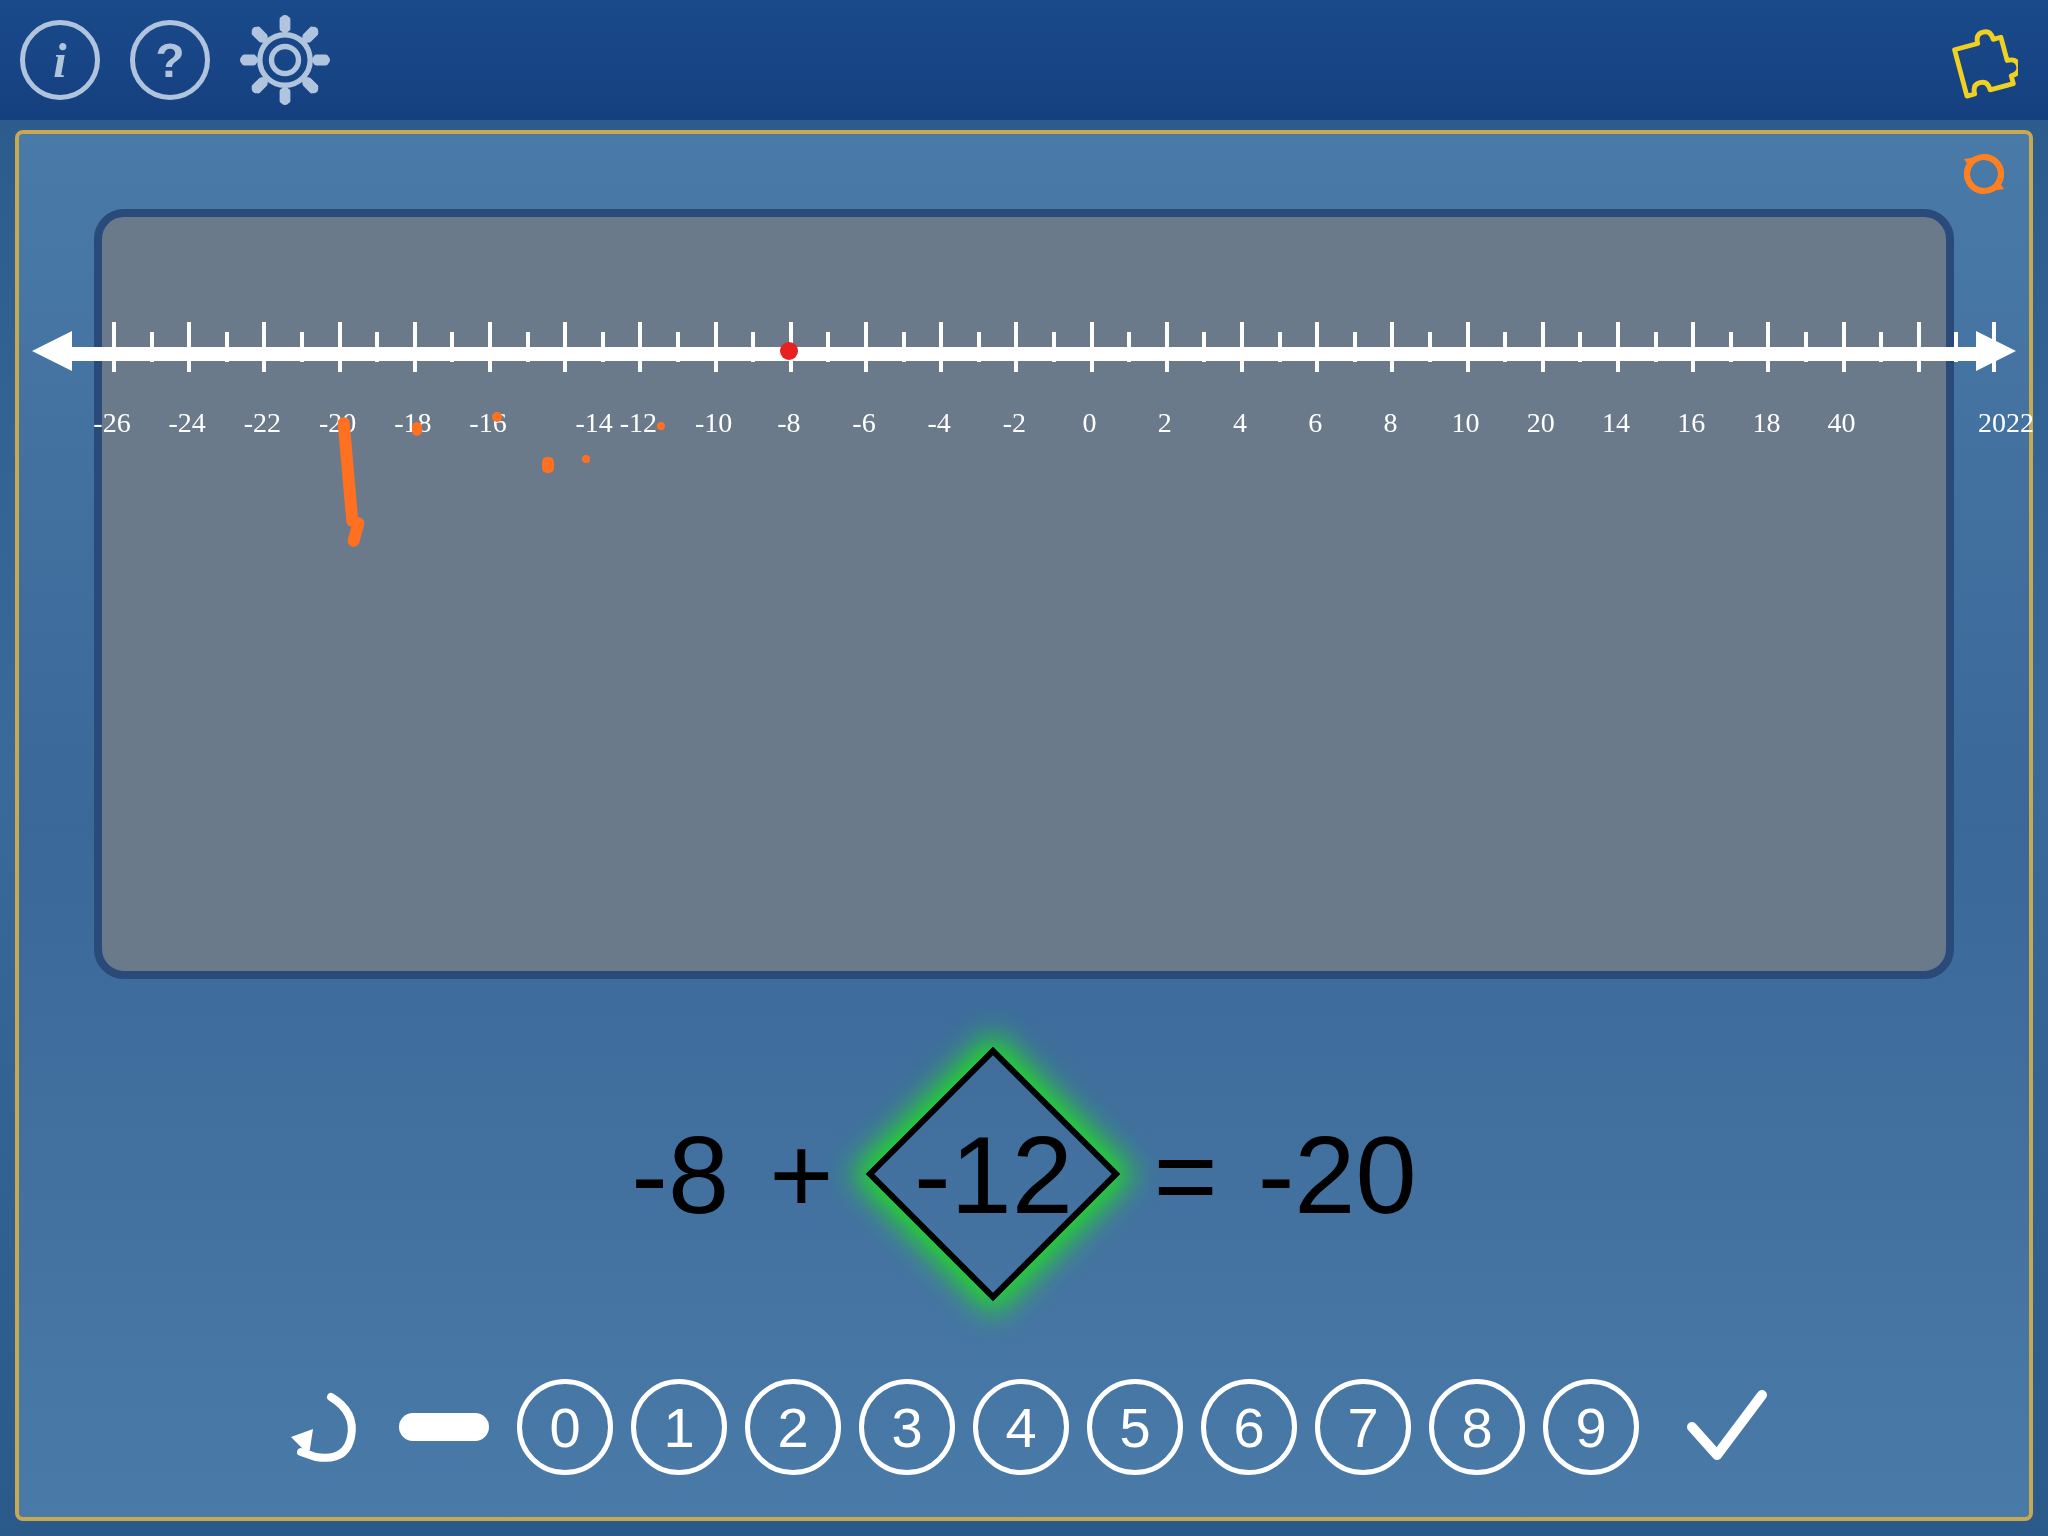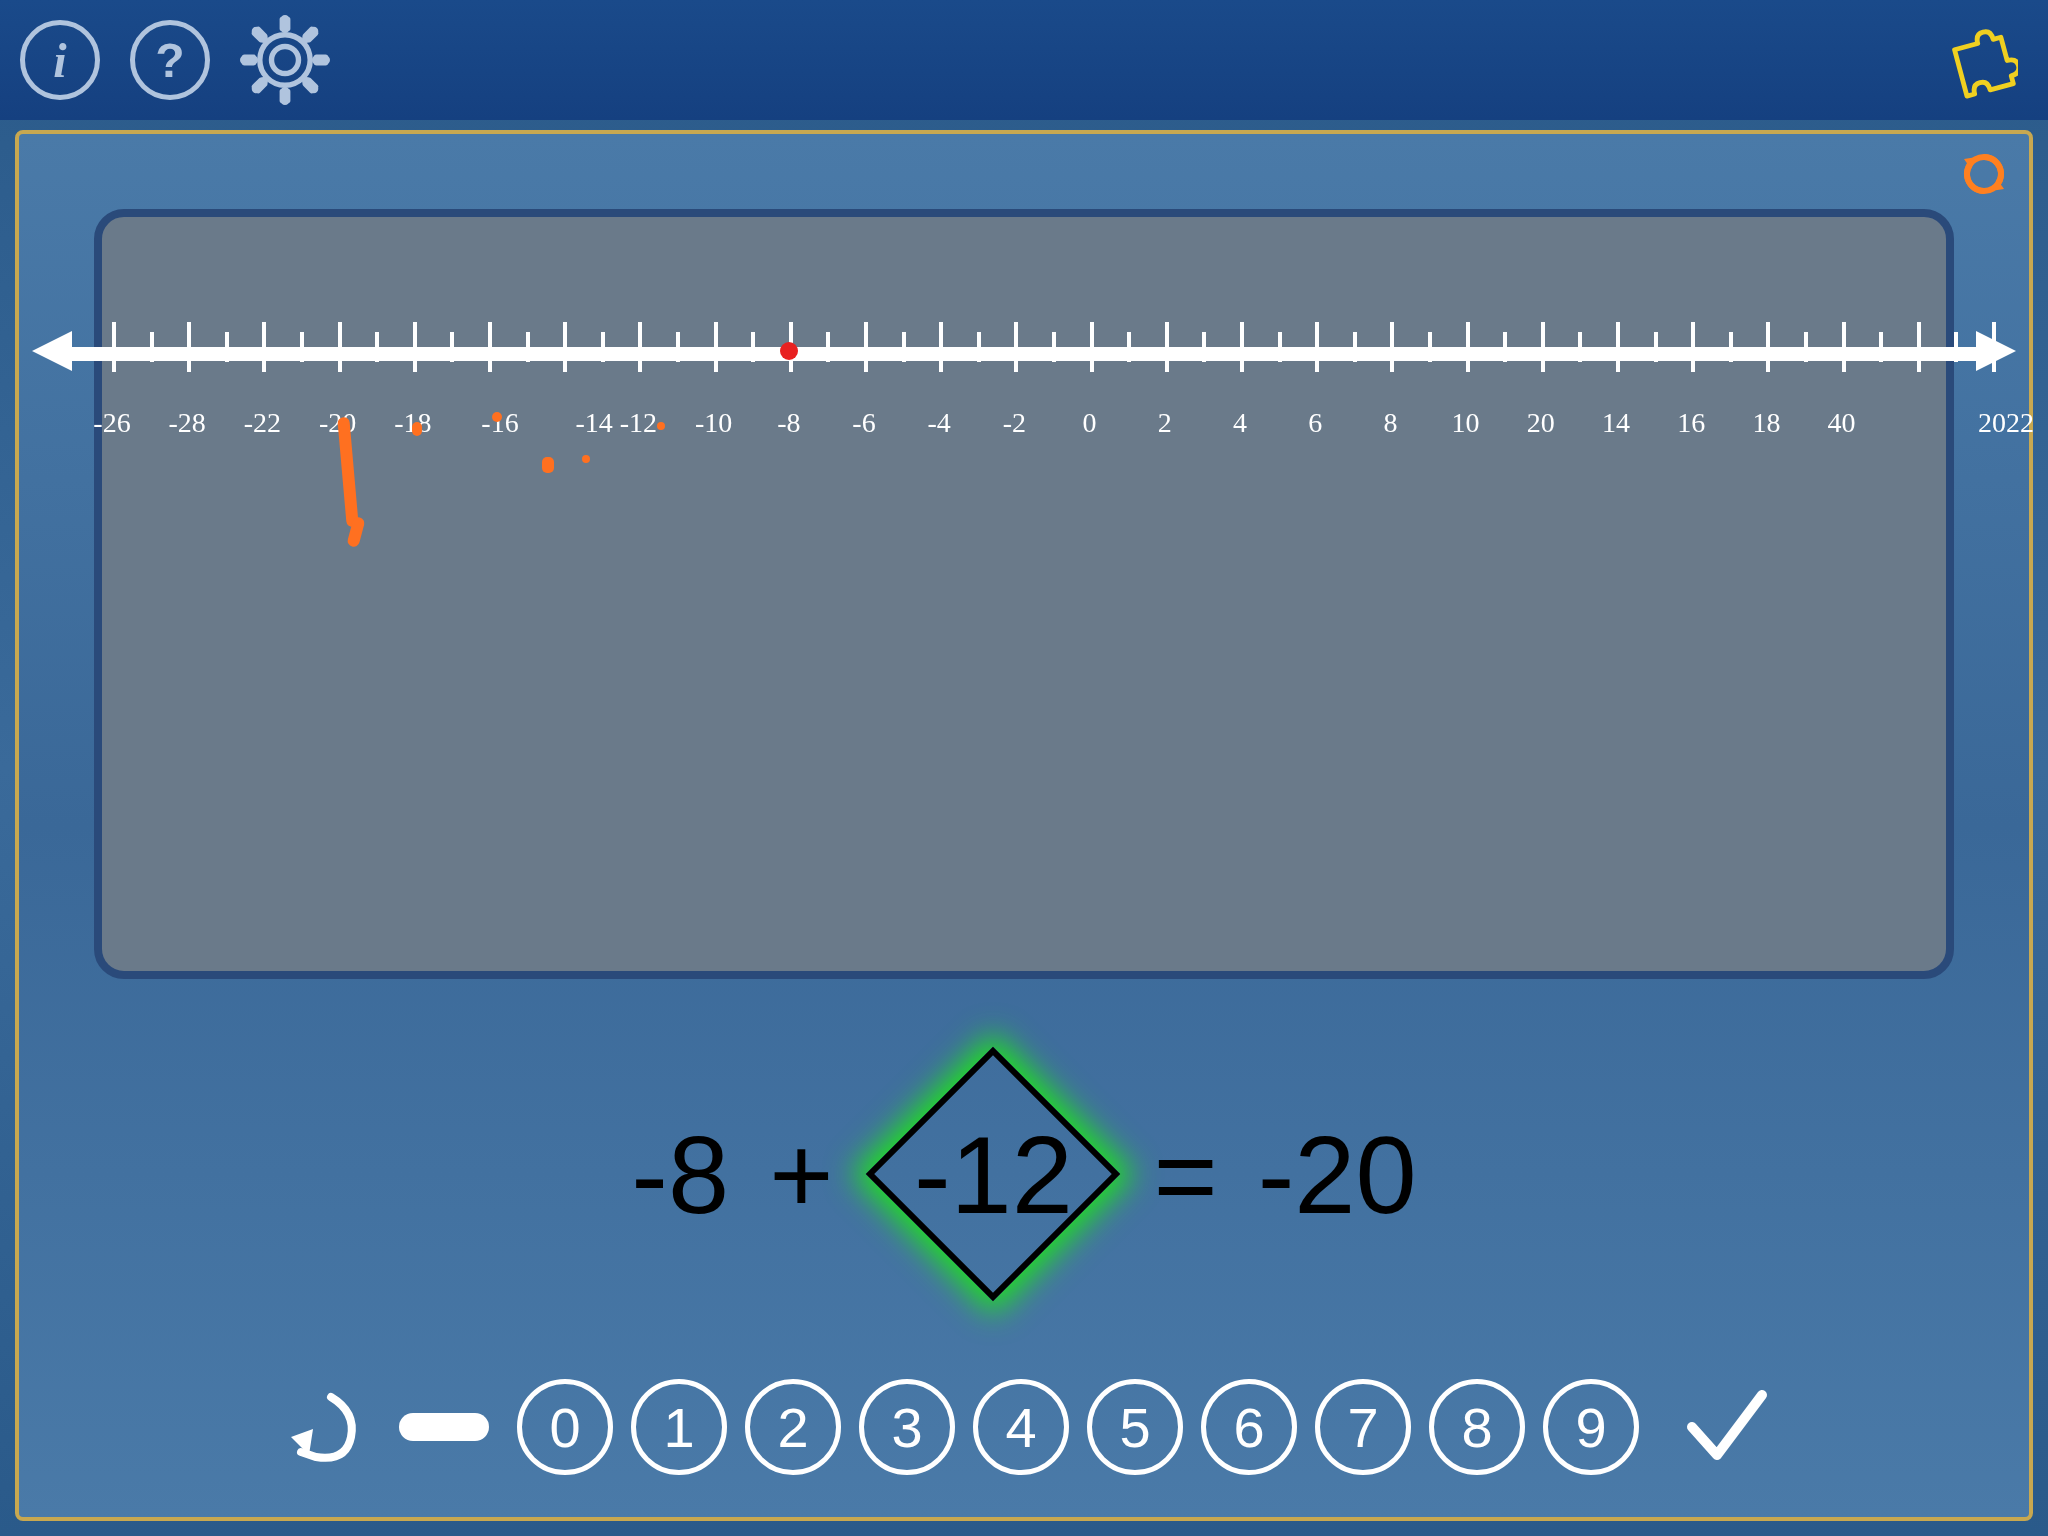--- a/index.html
+++ b/index.html
@@ -263,33 +263,33 @@
 
   <div class="number-line-panel">
     <div class="number-line">
       <div class="arrow-left"></div>
       <div class="arrow-right"></div>
       <div id="ticks-container">
           <div class="tick major" style="left: 50px;"></div>
           <div class="tick-label" style="left: 50px;">-26</div>
           <div class="tick minor" style="left: 87.6px;"></div>
           <div class="tick major" style="left: 125.2px;"></div>
-          <div class="tick-label" style="left: 125.2px;">-28</div>
+          <div class="tick-label" style="left: 125.2px;">-24</div>
           <div class="tick minor" style="left: 162.8px;"></div>
           <div class="tick major" style="left: 200.4px;"></div>
           <div class="tick-label" style="left: 200.4px;">-22</div>
           <div class="tick minor" style="left: 238px;"></div>
           <div class="tick major" style="left: 275.6px;"></div>
           <div class="tick-label" style="left: 275.6px;">-20</div>
           <div class="tick minor" style="left: 313.2px;"></div>
           <div class="tick major" style="left: 350.8px;"></div>
           <div class="tick-label" style="left: 350.8px;">-18</div>
           <div class="tick minor" style="left: 388.4px;"></div>
           <div class="tick major" style="left: 426px;"></div>
-          <div class="tick-label" style="left: 426px; margin-left: 12px;">-16</div>
+          <div class="tick-label" style="left: 426px;">-16</div>
           <div class="tick minor" style="left: 463.6px;"></div>
           <div class="tick major" style="left: 501.2px;"></div>
           <div class="tick-label" style="left: 501.2px; margin-left: 31px;">-14</div>
           <div class="tick minor" style="left: 538.8px;"></div>
           <div class="tick major" style="left: 576.4px;"></div>
           <div class="tick-label" style="left: 576.4px;">-12</div>
           <div class="tick minor" style="left: 614px;"></div>
           <div class="tick major" style="left: 651.6px;"></div>
           <div class="tick-label" style="left: 651.6px;">-10</div>
           <div class="tick minor" style="left: 689.2px;"></div>

